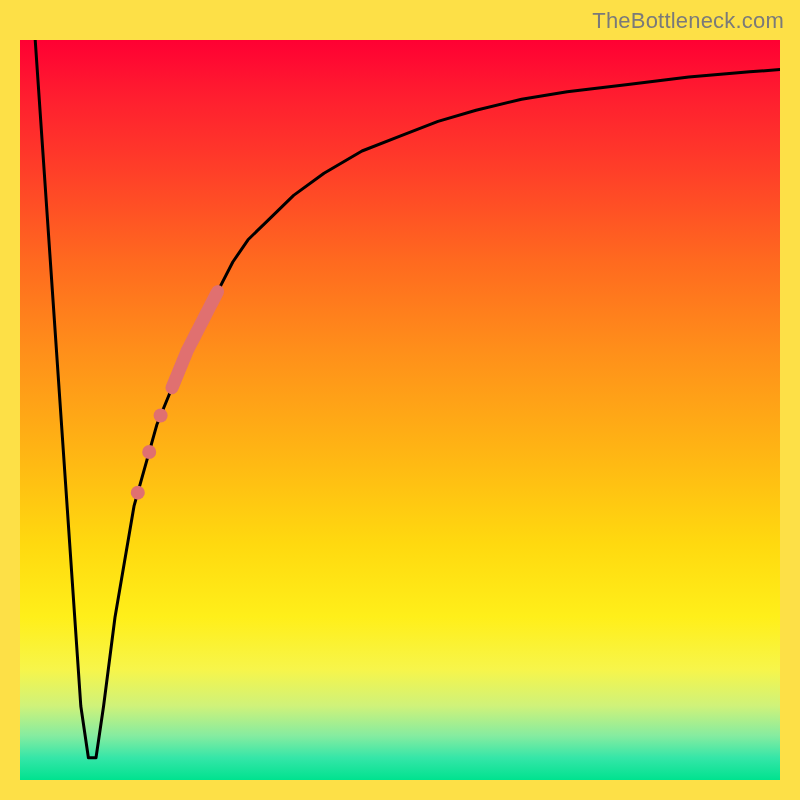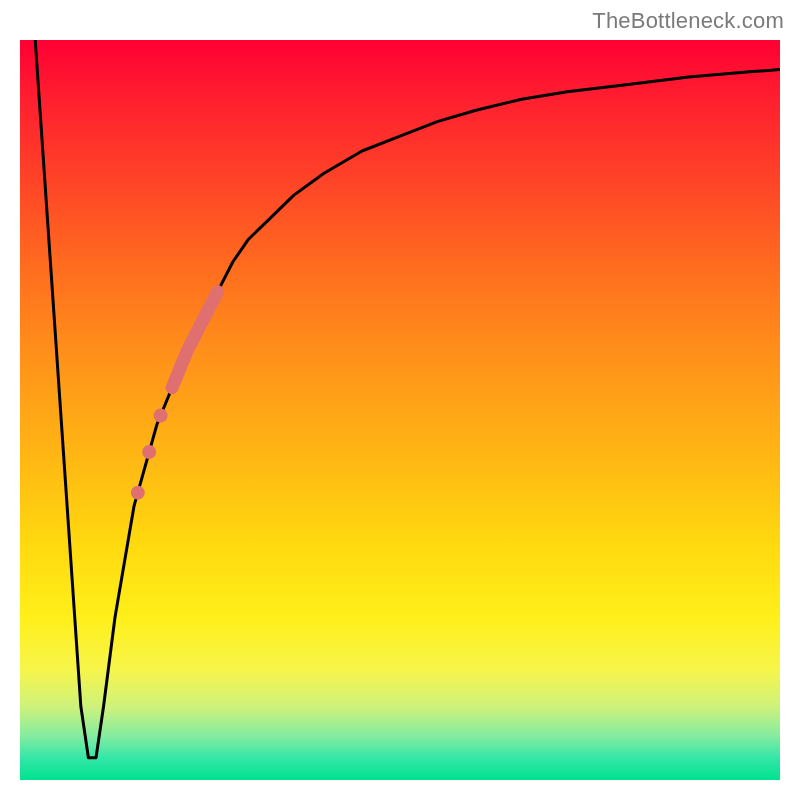--- a/index.html
+++ b/index.html
@@ -7,21 +7,21 @@
     padding: 0;
     width: 800px;
     height: 800px;
     background: #000;
     font-family: Arial, Helvetica, sans-serif;
   }
   .frame {
     position: relative;
     width: 800px;
     height: 800px;
-    background: #ffffff;
+    background: #fde047;
   }
   .plot-area {
     position: absolute;
     left: 20px;
     top: 40px;
     width: 760px;
     height: 740px;
     
     background: linear-gradient(to bottom,
       #ff0033 0%,

